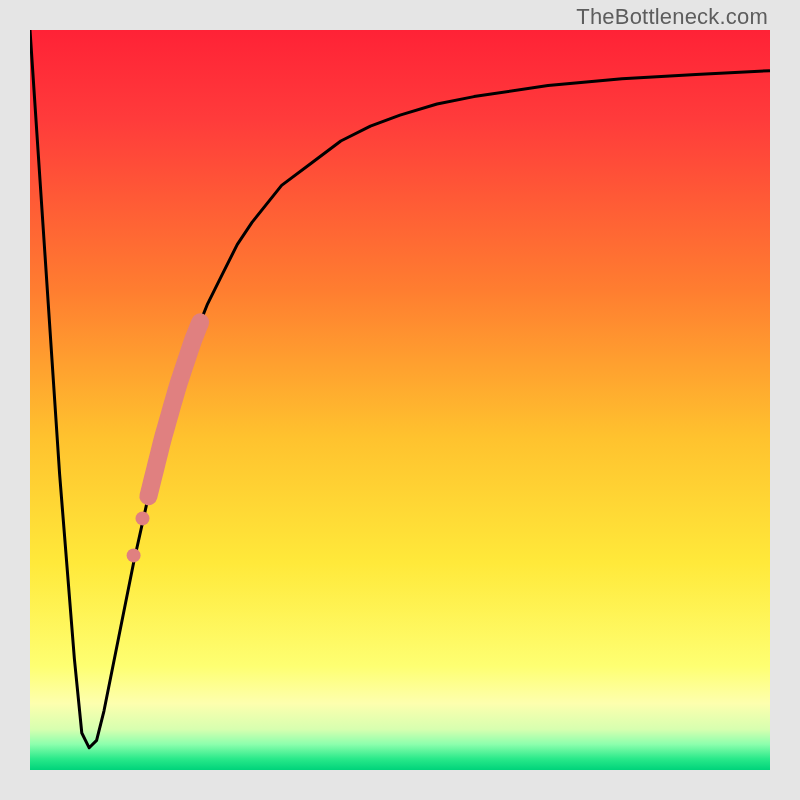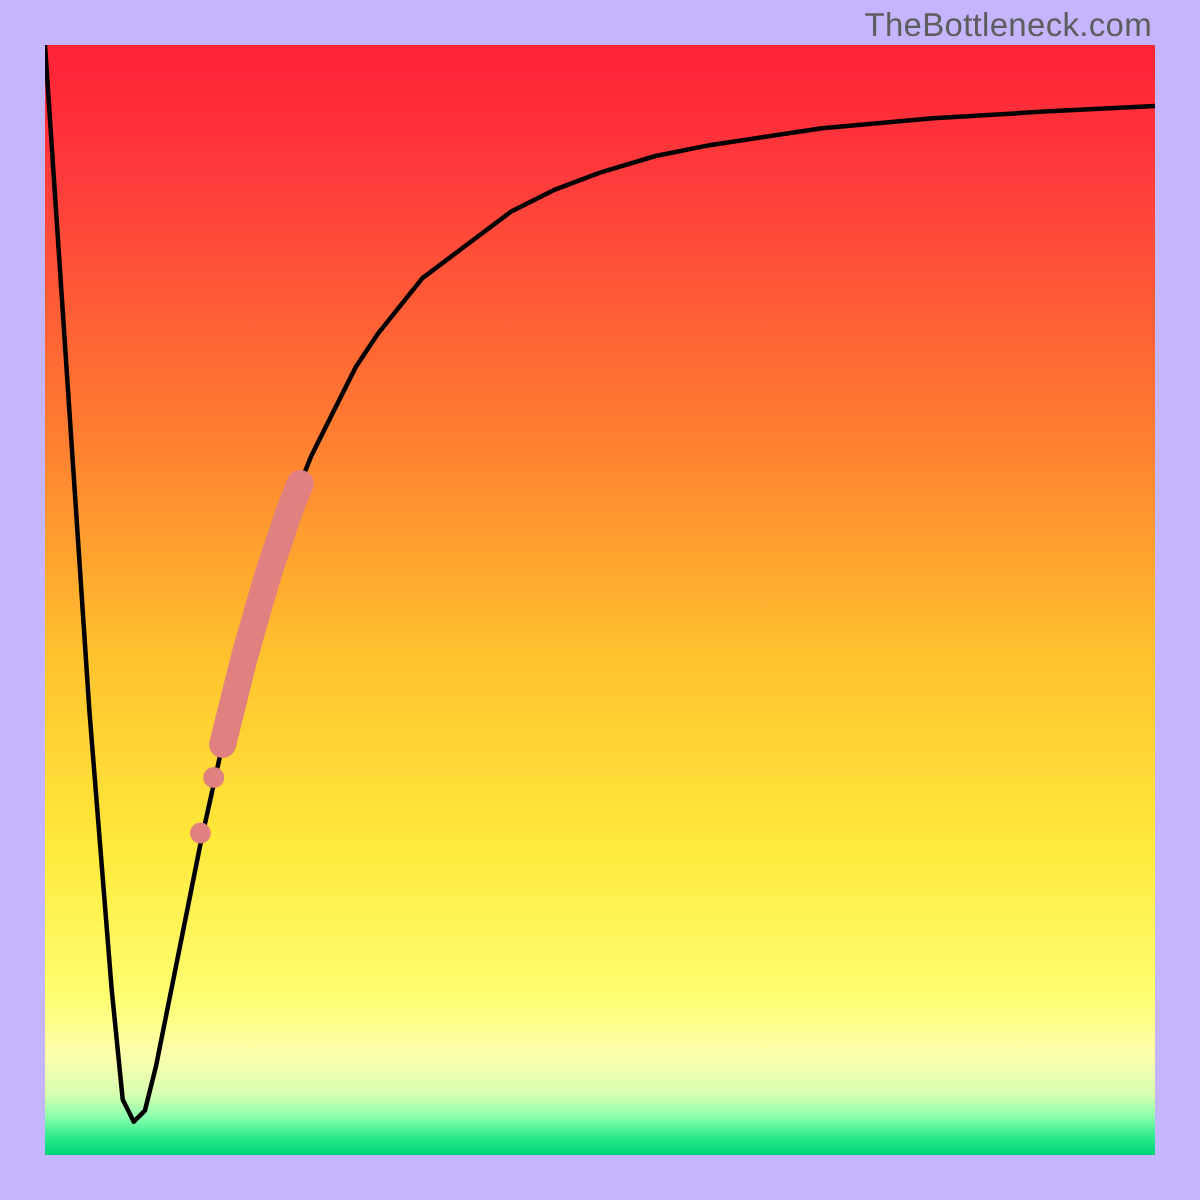--- a/index.html
+++ b/index.html
@@ -8,21 +8,21 @@
     width: 800px;
     height: 800px;
     overflow: hidden;
     background: #000;
     font-family: Arial, Helvetica, sans-serif;
   }
   .frame {
     position: relative;
     width: 800px;
     height: 800px;
-    background: #c4b5fd;
+    background: #e5e5e5;
   }
   .plot-area {
     position: absolute;
     left: 30px;
     top: 30px;
     width: 740px;
     height: 740px;
     overflow: hidden;
   }
   .gradient {

